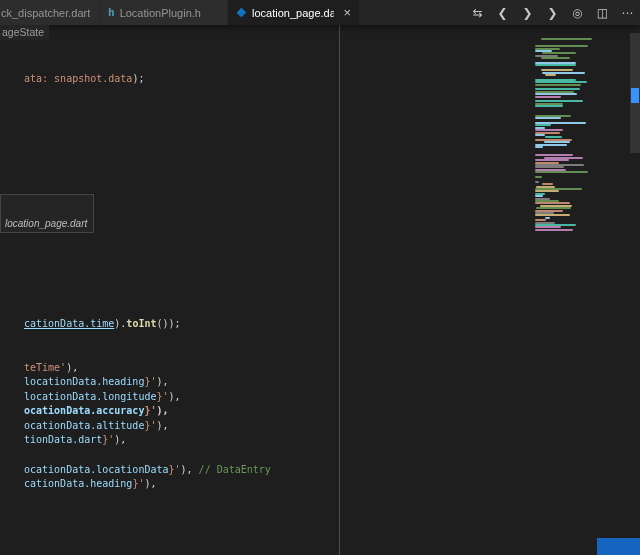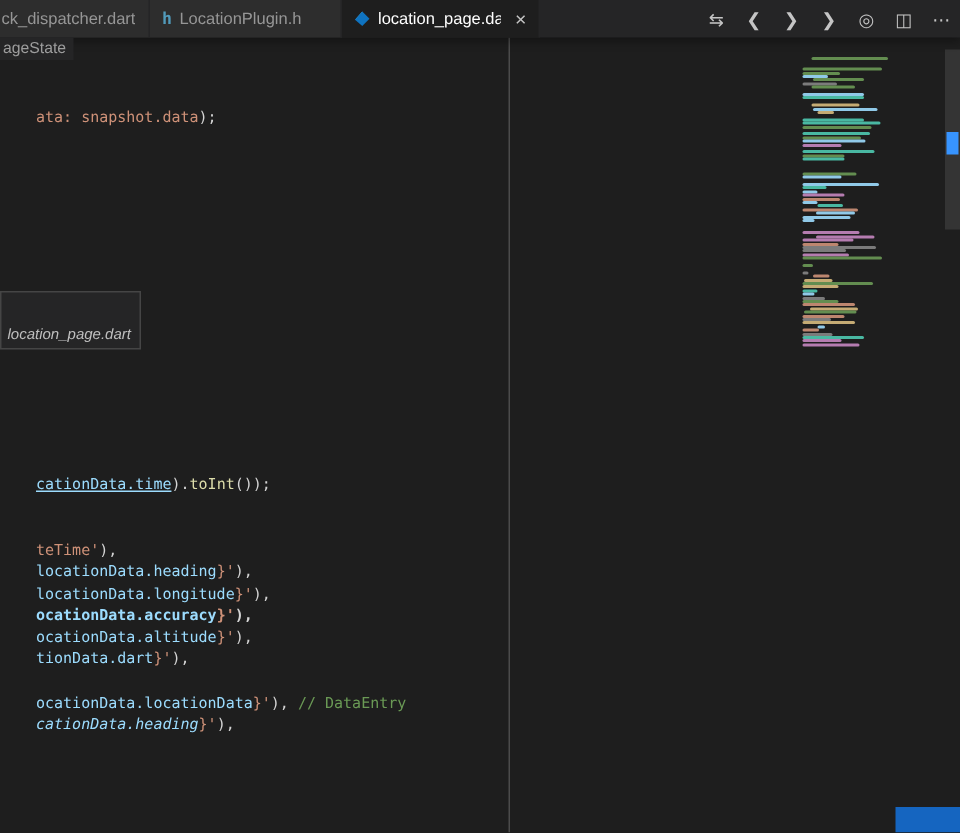--- a/index.html
+++ b/index.html
@@ -129,29 +129,29 @@
       <div class="action">⋯</div>
     </div>
 </div>
 
 <div class="breadcrumb-chip">
   <span>ageState</span>
 </div>
 
 <div class="editor-left">
     <div class="code-line" style="top: 36px;"><span style="color: rgb(206, 145, 120);">ata: snapshot.data</span><span style="color: rgb(212, 212, 212);">);</span></div>
-    <div class="code-line" style="top: 281px;"><span style="color: rgb(156, 220, 254); text-decoration: underline;">cationData.time</span><span style="color: rgb(212, 212, 212);">).</span><span style="color: rgb(220, 220, 170);">toInt</span><span style="color: rgb(212, 212, 212);">());</span></div>
+    <div class="code-line" style="top: 281px;"><span style="color: rgb(156, 220, 254); text-decoration: underline;">cationData.time</span><span style="color: rgb(212, 212, 212);">).</span><span style="color: rgb(220, 220, 170); font-weight: bold;">toInt</span><span style="color: rgb(212, 212, 212);">());</span></div>
     <div class="code-line" style="top: 325px;"><span style="color: rgb(206, 145, 120);">teTime'</span><span style="color: rgb(212, 212, 212);">),</span></div>
     <div class="code-line" style="top: 339px;"><span style="color: rgb(156, 220, 254);">locationData.heading</span><span style="color: rgb(206, 145, 120);">}'</span><span style="color: rgb(212, 212, 212);">),</span></div>
     <div class="code-line" style="top: 354px;"><span style="color: rgb(156, 220, 254);">locationData.longitude</span><span style="color: rgb(206, 145, 120);">}'</span><span style="color: rgb(212, 212, 212);">),</span></div>
     <div class="code-line" style="top: 368px; font-weight: bold;"><span style="color: rgb(156, 220, 254);">ocationData.accuracy</span><span style="color: rgb(206, 145, 120);">}'</span><span style="color: rgb(212, 212, 212);">),</span></div>
     <div class="code-line" style="top: 383px;"><span style="color: rgb(156, 220, 254);">ocationData.altitude</span><span style="color: rgb(206, 145, 120);">}'</span><span style="color: rgb(212, 212, 212);">),</span></div>
     <div class="code-line" style="top: 397px;"><span style="color: rgb(156, 220, 254);">tionData.dart</span><span style="color: rgb(206, 145, 120);">}'</span><span style="color: rgb(212, 212, 212);">),</span></div>
     <div class="code-line" style="top: 427px;"><span style="color: rgb(156, 220, 254);">ocationData.locationData</span><span style="color: rgb(206, 145, 120);">}'</span><span style="color: rgb(212, 212, 212);">), </span><span style="color: rgb(106, 153, 85);">// DataEntry</span></div>
-    <div class="code-line" style="top: 441px;"><span style="color: rgb(156, 220, 254); font-style: italic;">cationData.heading</span><span style="color: rgb(206, 145, 120);">}'</span><span style="color: rgb(212, 212, 212);">),</span></div>
+    <div class="code-line" style="top: 441px;"><span style="color: rgb(156, 220, 254);">cationData.heading</span><span style="color: rgb(206, 145, 120);">}'</span><span style="color: rgb(212, 212, 212);">),</span></div>
   </div>
 
 <div class="divider" style="background: rgb(75, 75, 75);"></div>
 
 <div class="right-pane"></div>
 
 <div class="minimap">
     <div class="mm-line" style="top: 2px; left: 6px; width: 51px; background: rgb(106, 153, 85);"></div>
     <div class="mm-line" style="top: 9.2px; left: 0px; width: 53px; background: rgb(106, 153, 85);"></div>
     <div class="mm-line" style="top: 11.6px; left: 0px; width: 25px; background: rgb(106, 153, 85);"></div>

